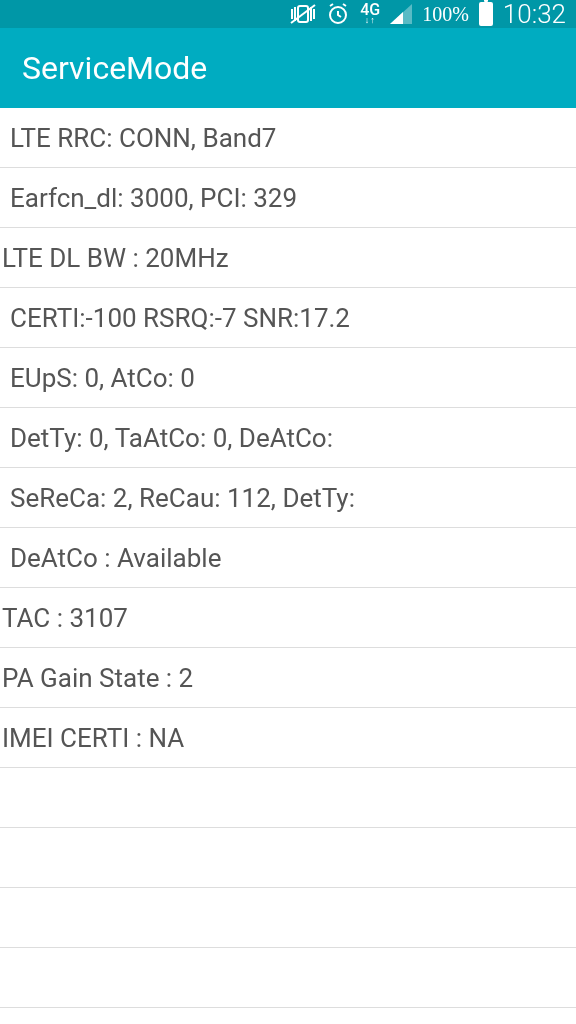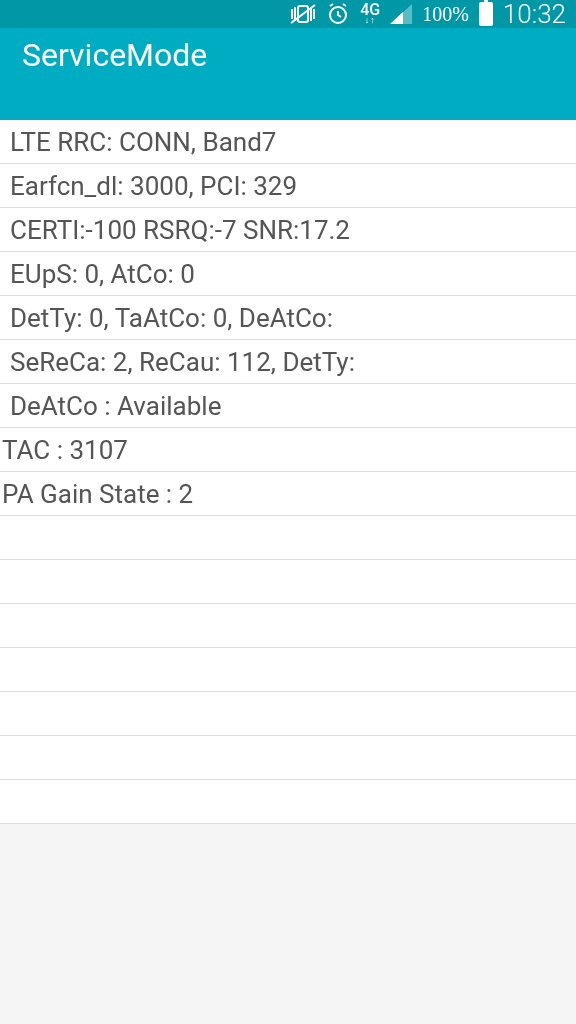--- a/index.html
+++ b/index.html
@@ -90,33 +90,34 @@
       content: "";
       position: absolute;
       top: -5px;
       left: 3px;
       width: 4px;
       height: 3px;
       background: #fff;
       border-radius: 1px;
     }
     .app-bar {
-      height: 92px;
+      height: 80px;
       background: #00acc1;
       display: flex;
+      align-items: center;
       padding: 8px 22px;
       color: #fff;
       font-size: 32px;
       font-weight: 400;
     }
     .list {
       background: #fff;
     }
     .row {
-      height: 44px;
+      height: 60px;
       display: flex;
       align-items: center;
       padding: 0 10px;
       font-size: 26px;
       color: #555;
       border-bottom: 1px solid #ddd;
     }
     .row.noindent {
       padding: 0 2px;
     }
@@ -154,27 +155,29 @@
   </div>
 </div>
 
 <div class="app-bar">
   <span>ServiceMode</span>
 </div>
 
 <div class="list" id="list-container">
 <div class="row">LTE RRC: CONN, Band7</div>
     <div class="row">Earfcn_dl: 3000, PCI: 329</div>
+    <div class="row noindent">LTE DL BW : 20MHz</div>
     <div class="row">CERTI:-100 RSRQ:-7 SNR:17.2</div>
     <div class="row">EUpS: 0, AtCo: 0</div>
     <div class="row">DetTy: 0, TaAtCo: 0, DeAtCo:</div>
     <div class="row">SeReCa: 2, ReCau: 112, DetTy:</div>
     <div class="row">DeAtCo : Available</div>
     <div class="row noindent">TAC : 3107</div>
     <div class="row noindent">PA Gain State : 2</div>
+    <div class="row noindent">IMEI CERTI : NA</div>
     <div class="row"></div>
     <div class="row"></div>
     <div class="row"></div>
     <div class="row"></div>
     <div class="row"></div>
     <div class="row"></div>
     <div class="row"></div>
   </div>
 
 </body></html>

